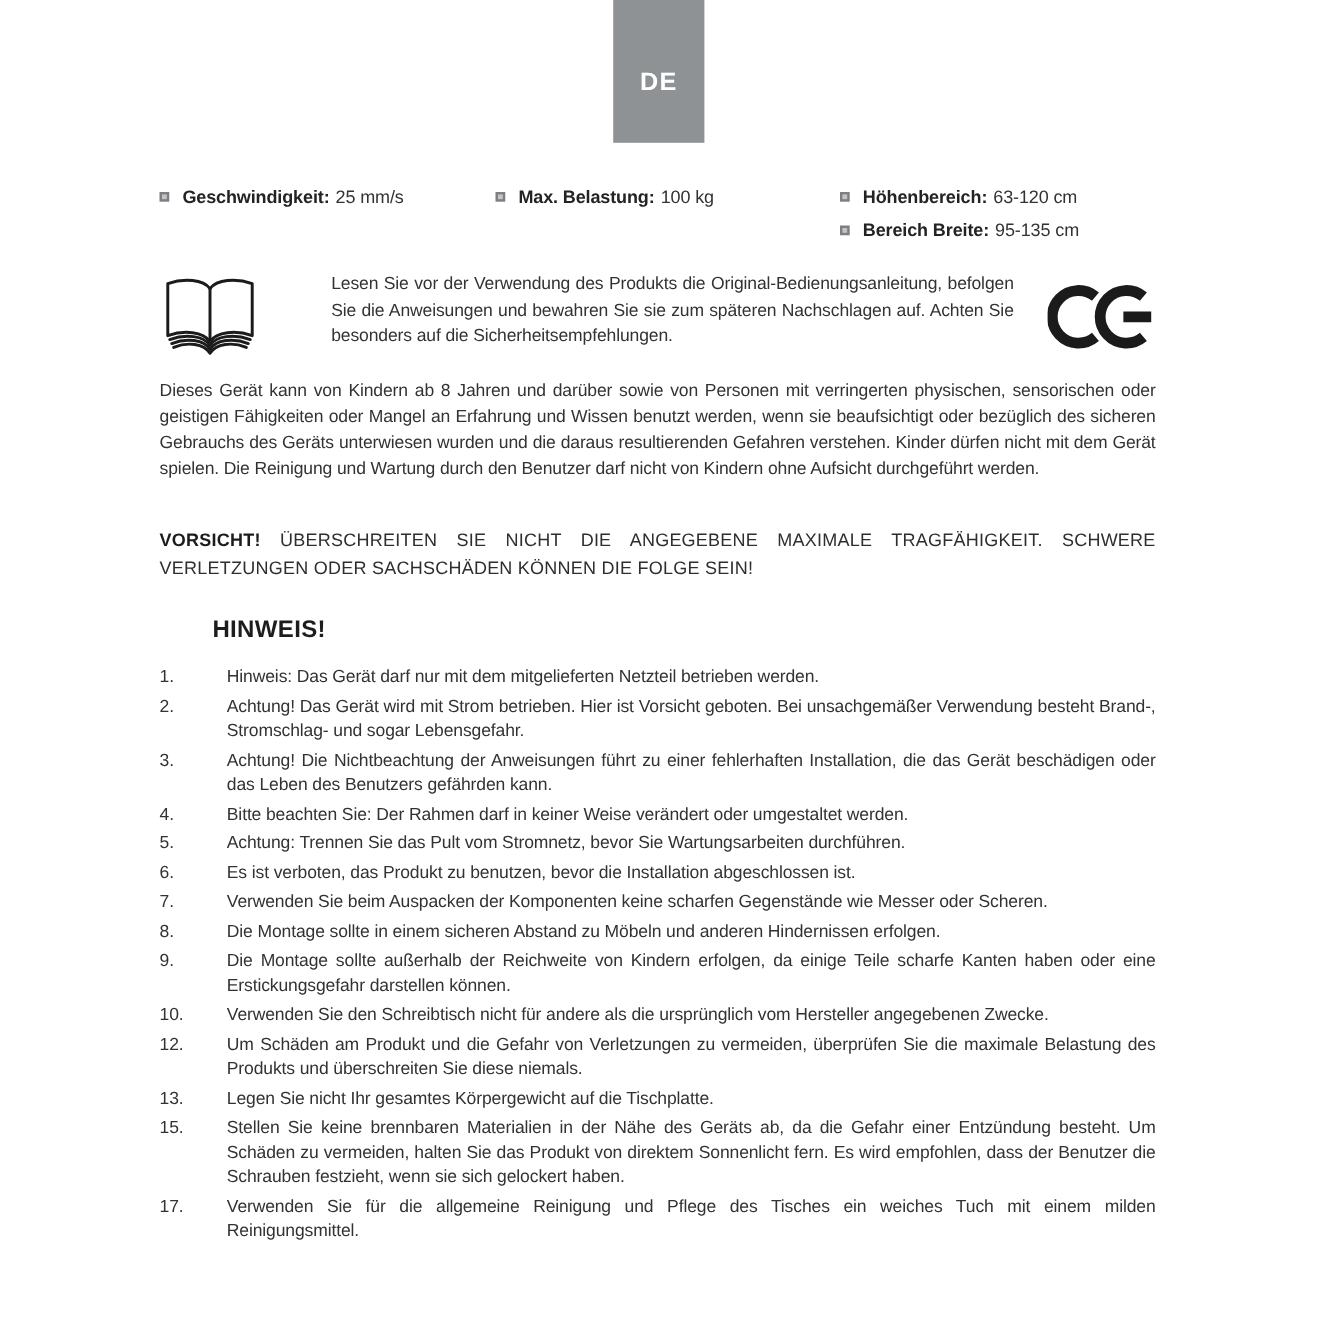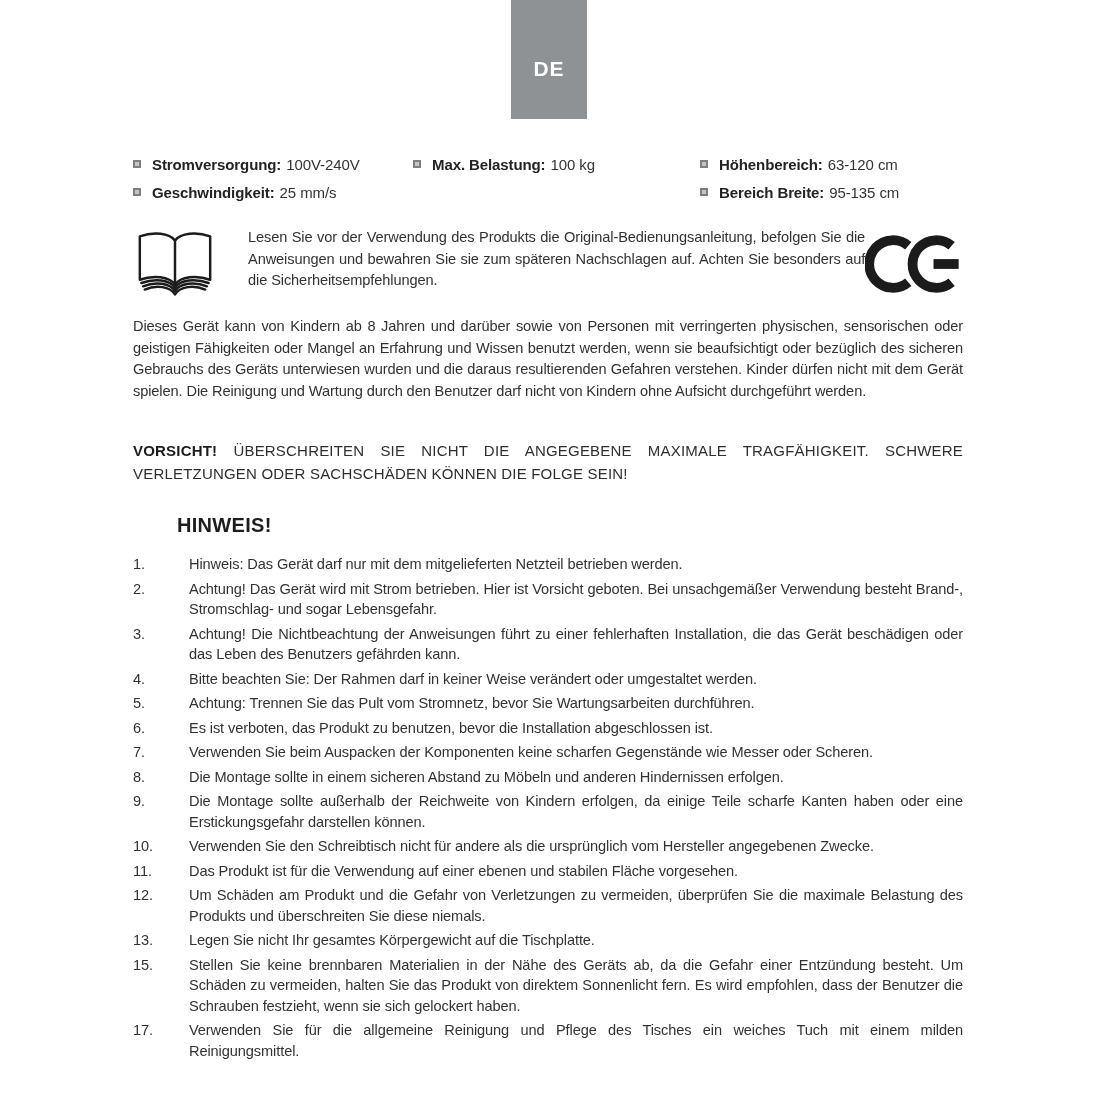--- a/index.html
+++ b/index.html
@@ -34,21 +34,21 @@
   .spec-col.c3 { flex:1; }
   .spec-row { display:flex; align-items:center; height:28px; font-size:15px; }
   .bullet {
     width:8px; height:8px; margin-right:11px; flex-shrink:0;
     background:#c3c4c6; border:2px solid #7d7f82;
   }
   .spec-label { font-weight:bold; color:#232323; margin-right:5px; white-space:nowrap; }
   .spec-value { color:#333333; white-space:nowrap; }
 
   
-  .manual-row { display:flex; align-items:flex-start; margin-top:21px; }
+  .manual-row { display:flex; align-items:flex-start; margin-top:21px;gap:28px; }
   .book-icon { width:84px; height:72px; flex-shrink:0; margin-top:2px; }
   .manual-note {
     width:618px; margin-left:31px;
     font-size:14.6px; line-height:21.5px; text-align:justify; color:#323232;
   }
   .ce-mark { margin-left:auto; width:98px; height:70px; margin-top:2px; }
 
   
   .children-par {
     margin-top:15px;
@@ -82,25 +82,20 @@
 <div class="page">
 
   <div class="lang-tab">
     <span class="lang-label">DE</span>
   </div>
 
   <div class="content">
 
     <div class="specs">
       <div class="spec-col c1">
-        <div class="spec-row">
-          <span class="bullet"></span>
-          <span class="spec-label">Stromversorgung:</span>
-          <span class="spec-value">100V-240V</span>
-        </div>
         <div class="spec-row">
           <span class="bullet"></span>
           <span class="spec-label">Geschwindigkeit:</span>
           <span class="spec-value">25 mm/s</span>
         </div>
       </div>
       <div class="spec-col c2">
         <div class="spec-row">
           <span class="bullet"></span>
           <span class="spec-label">Max. Belastung:</span>
@@ -196,24 +191,20 @@
         <li class="notice-item">
           <span class="notice-num">9.</span>
           <span class="notice-text">Die Montage sollte außerhalb der Reichweite von Kindern erfolgen, da einige Teile scharfe Kanten haben oder eine Erstickungsgefahr darstellen können.</span>
         </li>
 
         <li class="notice-item">
           <span class="notice-num">10.</span>
           <span class="notice-text">Verwenden Sie den Schreibtisch nicht für andere als die ursprünglich vom Hersteller angegebenen Zwecke.</span>
         </li>
 
-        <li class="notice-item">
-          <span class="notice-num">11.</span>
-          <span class="notice-text">Das Produkt ist für die Verwendung auf einer ebenen und stabilen Fläche vorgesehen.</span>
-        </li>
 
         <li class="notice-item">
           <span class="notice-num">12.</span>
           <span class="notice-text">Um Schäden am Produkt und die Gefahr von Verletzungen zu vermeiden, überprüfen Sie die maximale Belastung des Produkts und überschreiten Sie diese niemals.</span>
         </li>
 
         <li class="notice-item">
           <span class="notice-num">13.</span>
           <span class="notice-text">Legen Sie nicht Ihr gesamtes Körpergewicht auf die Tischplatte.</span>
         </li>

